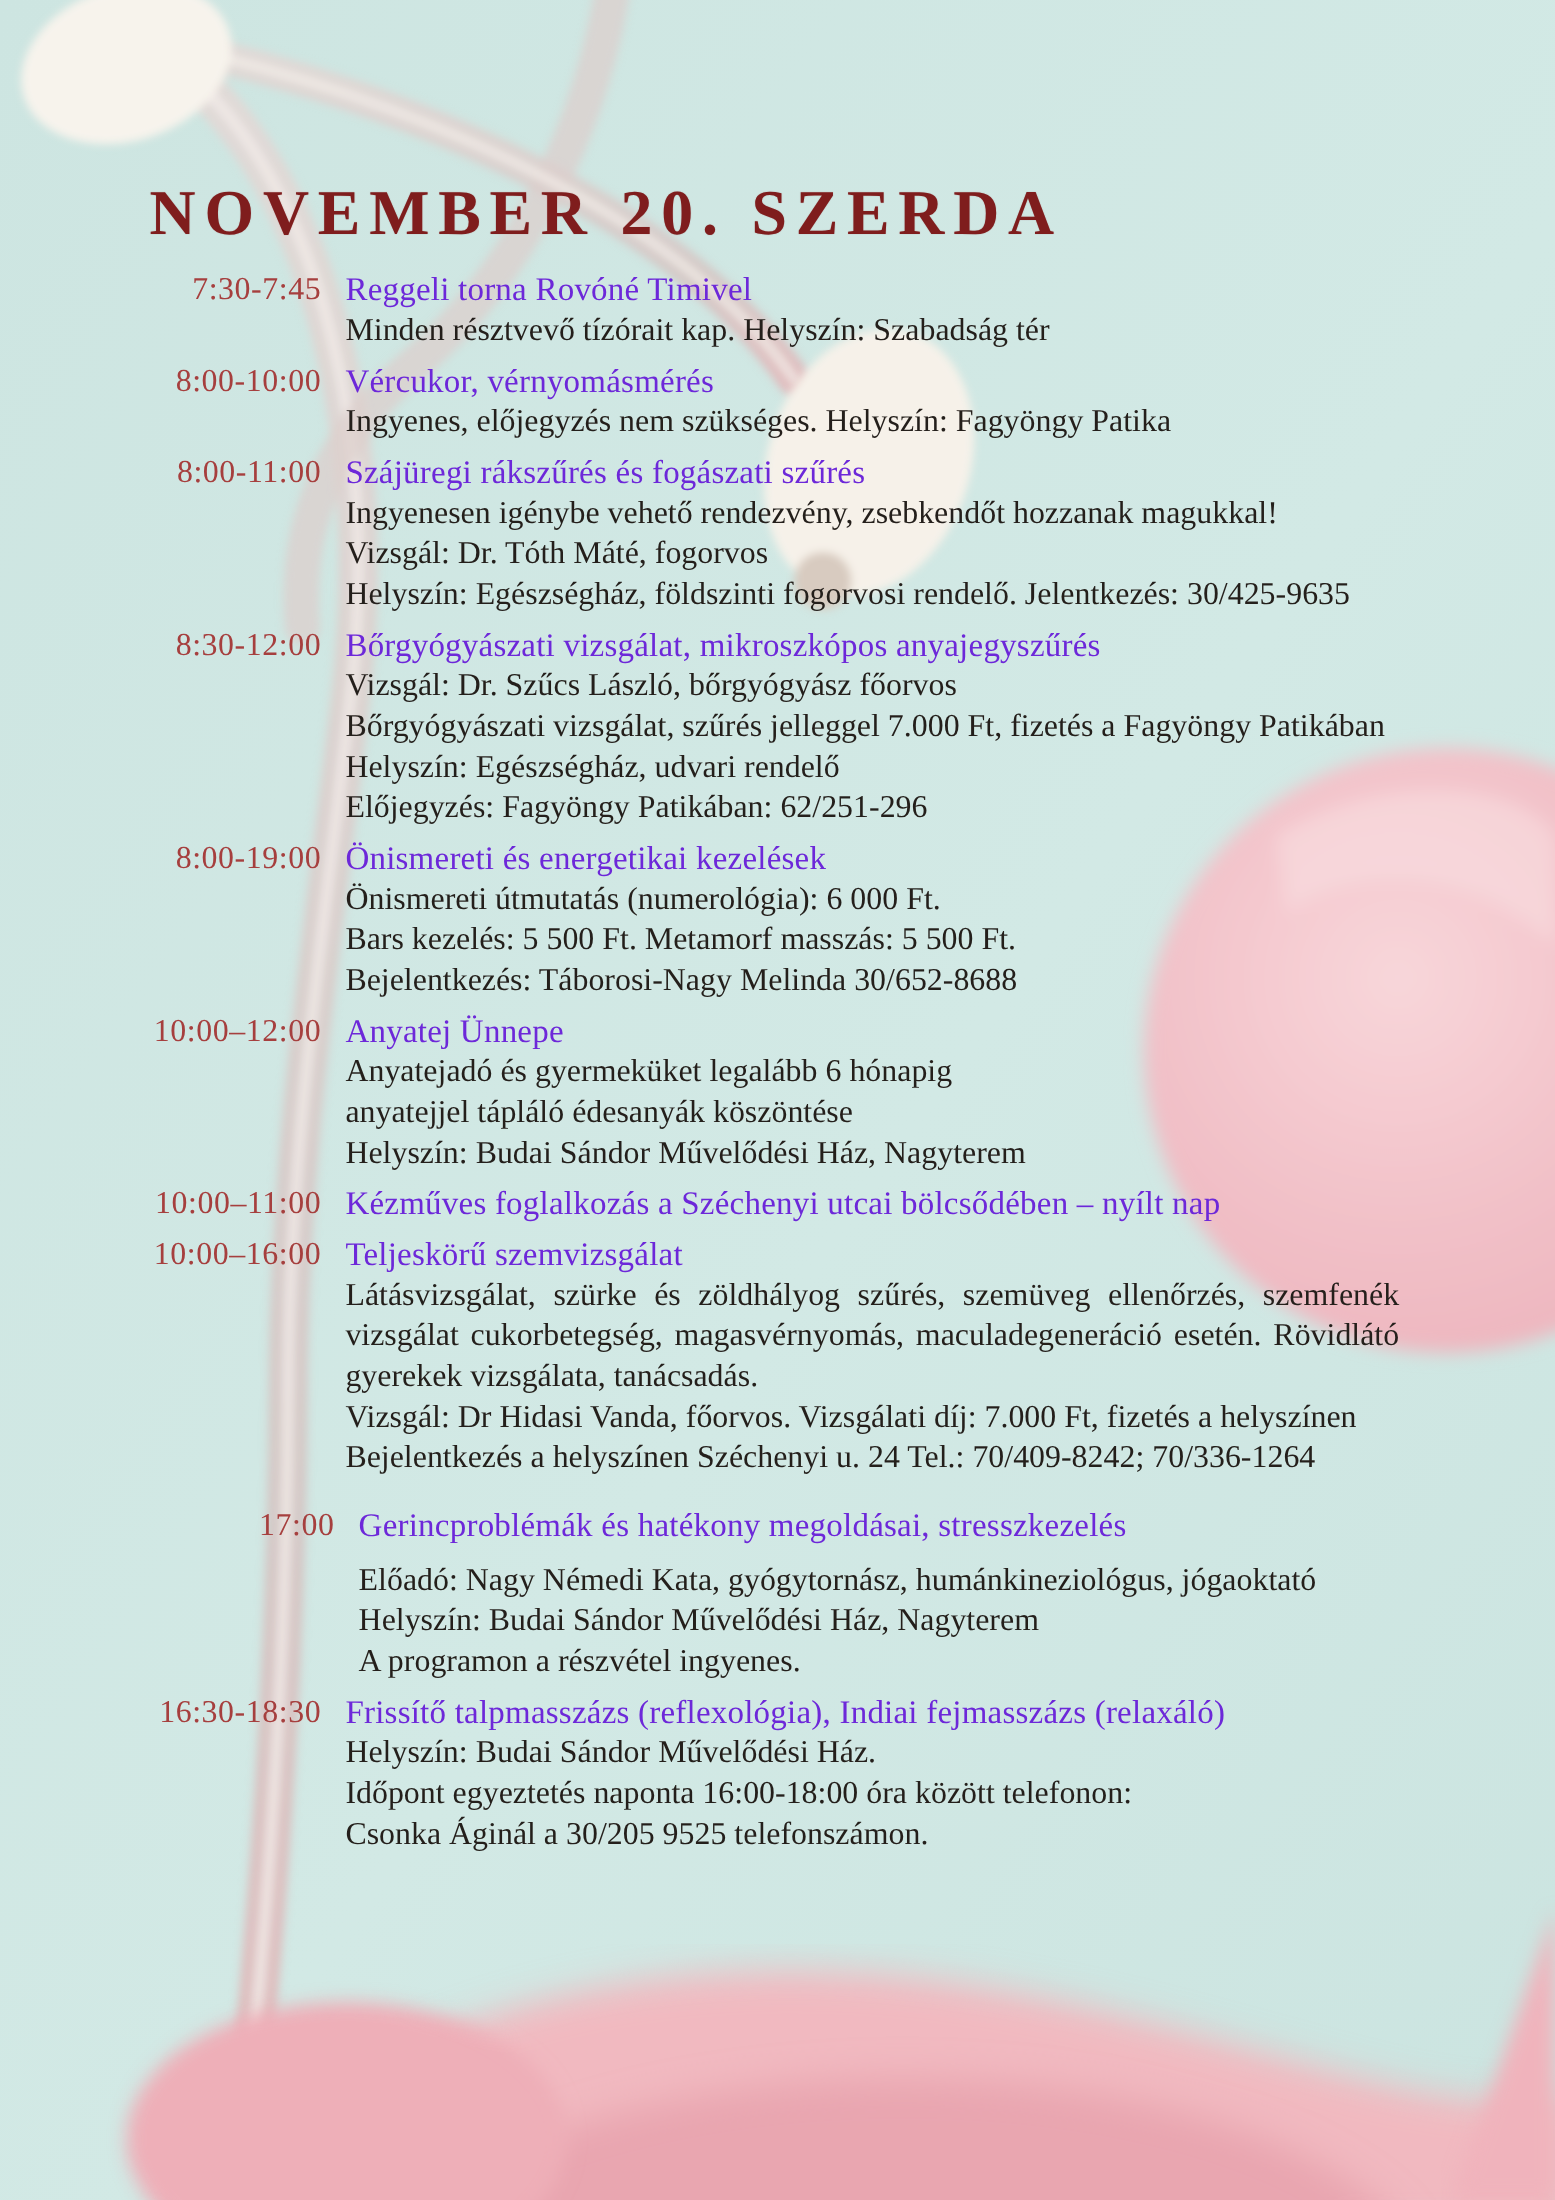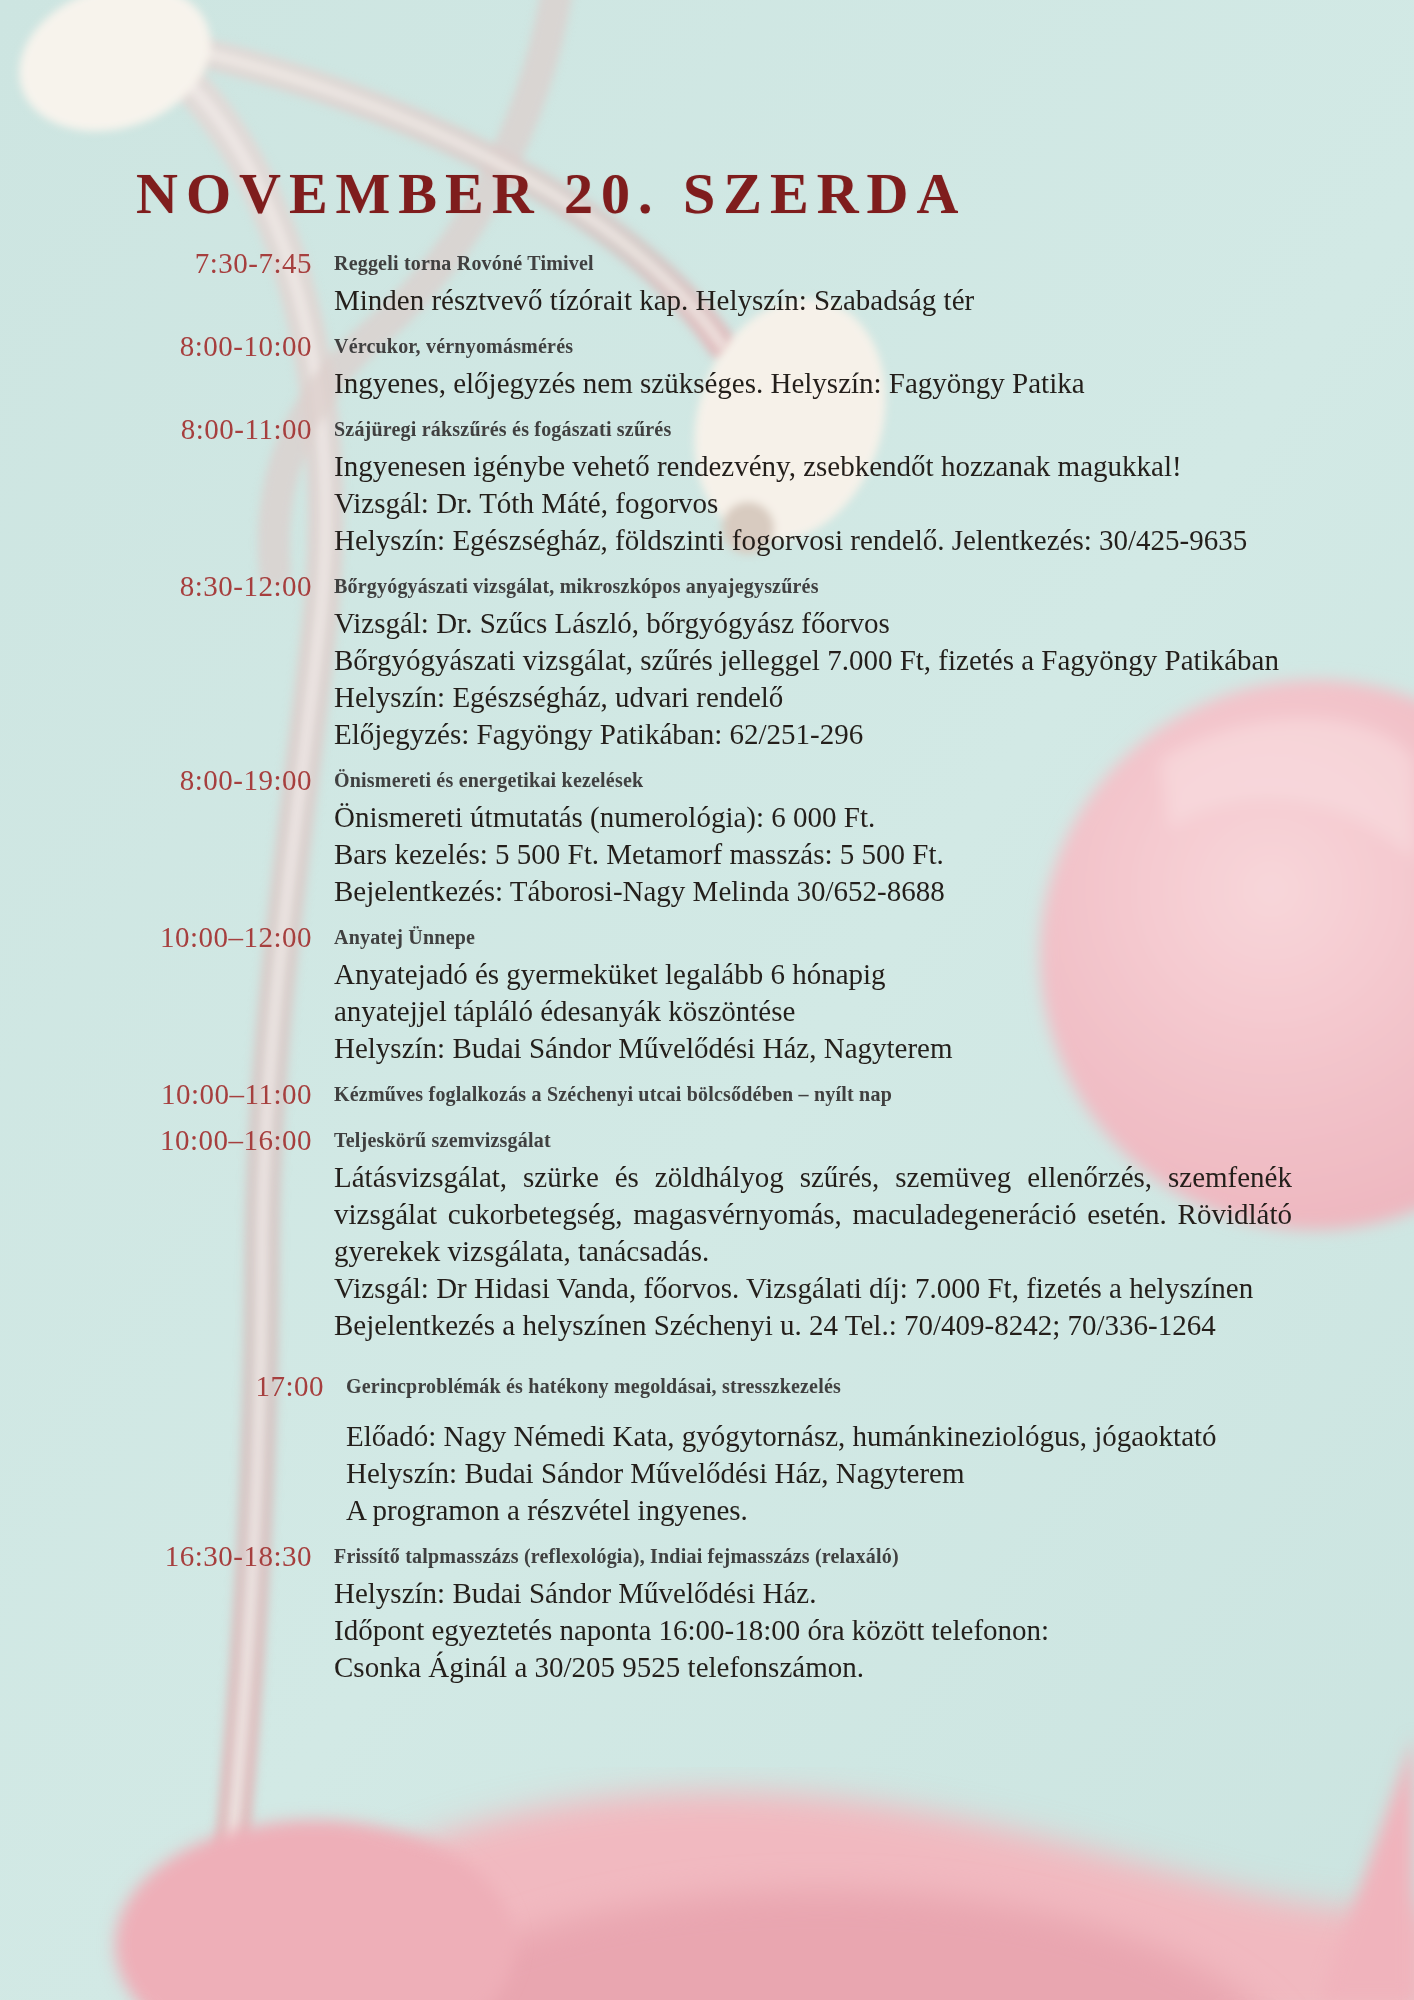--- a/index.html
+++ b/index.html
@@ -13,31 +13,31 @@
   .bg{position:absolute;inset:0;width:1414px;height:2000px;}
   .page-title{
     position:absolute;left:136px;top:160px;
     font-size:58px;font-weight:bold;color:#7f1d1d;
     letter-spacing:8px;white-space:nowrap;
     text-shadow:0 0 1px rgba(120,20,25,.35);
   }
   .schedule{
     position:absolute;left:0;top:236px;width:1414px;
   }
-  .entry{display:flex;align-items:flex-start;margin-top:9px;padding-left:20px;}
+  .entry{display:flex;align-items:flex-start;margin-top:9px;}
   .entry.extra-top{margin-top:24px;margin-left:12px;}
   .time{
     flex:none;width:292px;text-align:right;
     font-size:29px;line-height:37px;color:#a63f3e;
     letter-spacing:.5px;white-space:nowrap;
   }
   .content{margin-left:22px;width:958px;}
   .etitle{
-    font-size:20px;font-weight:bold;line-height:37px;
-    color:#404040;white-space:nowrap;letter-spacing:.2px;
+    font-size:30px;font-weight:normal;line-height:37px;
+    color:#6d28d9;white-space:nowrap;letter-spacing:.2px;
   }
   .line{
     font-size:29px;line-height:37px;color:#241f1b;white-space:nowrap;
   }
   .line.just{
     white-space:normal;text-align:justify;text-align-last:justify;
   }
   .line.gap-top{margin-top:13px;}
 </style>
 </head>

